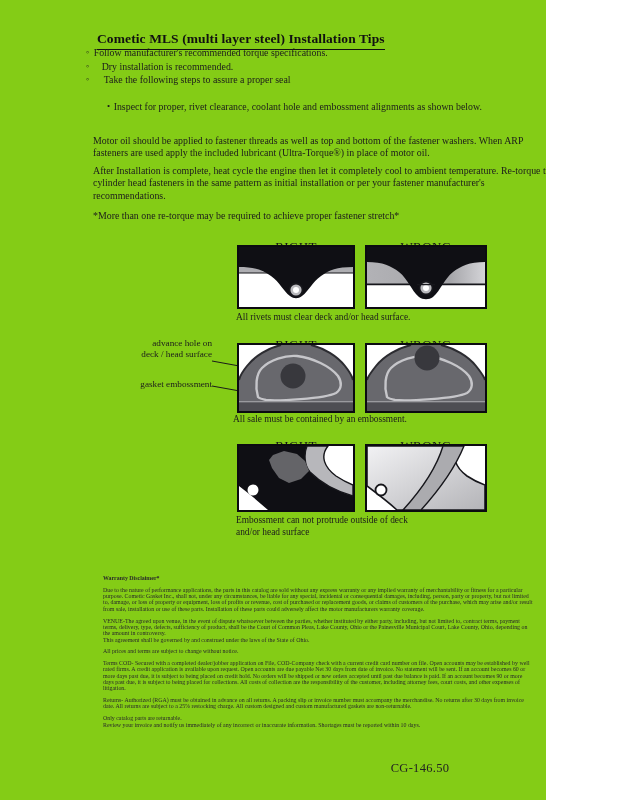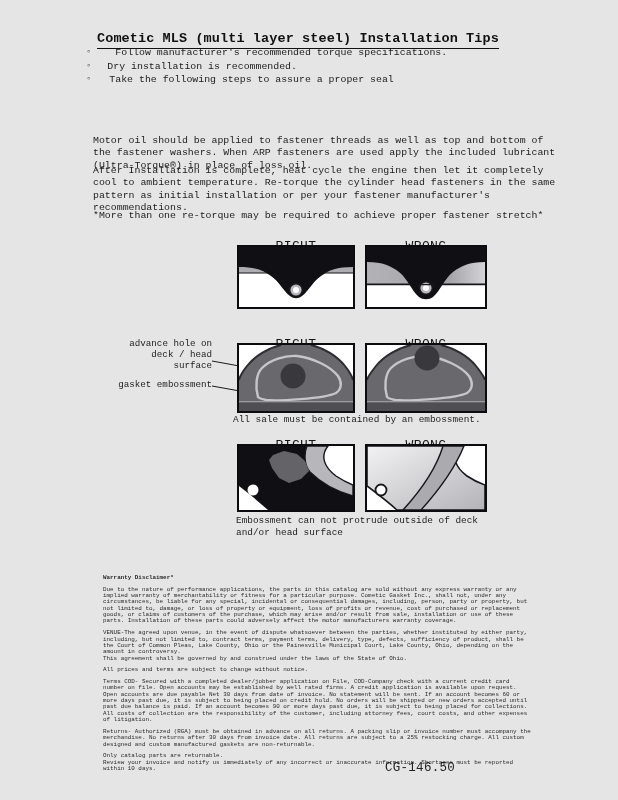--- a/index.html
+++ b/index.html
@@ -1,17 +1,17 @@
 <!DOCTYPE html>
 <html style="--dia-black: #0f0f14; --gasket-gray: #68686d; --hole-dark: #38383d; --emboss-line: #c6c6ca; --sliver-gray: #aeaeb2; --rivet-gray: #b9b9bd; --stripe-gray: #b7b7bb; --band-dark: #4e4e53; --outline-dark: #16161b;"><head>
 <meta charset="utf-8">
 <style>
   html,body{margin:0;padding:0;background:#ffffff;}
-  .page{position:relative;width:618px;height:800px;background:#e5e5e5;overflow:hidden;
-        font-family:Liberation Mono, monospace;color:#1c1c1c;}
+  .page{position:relative;width:546px;height:800px;background:#84cc16;overflow:hidden;
+        font-family:Liberation Serif, serif;color:#1c1c1c;}
   .abs{position:absolute;}
   .title{font-size:13.5px;font-weight:bold;color:#111;border-bottom:1.6px solid #111;
          padding-bottom:2px;display:inline-block;letter-spacing:.1px;}
   .bullet-line{font-size:9.9px;white-space:nowrap;color:#1c1c1c;}
   .marker{display:inline-block;font-size:9px;vertical-align:top;line-height:11px;}
   .body-p{font-size:9.9px;line-height:12.4px;width:464px;color:#1c1c1c;}
   .diesel-h{font-size:12px;font-weight:bold;color:#111;}
   .dia-label{font-size:13px;letter-spacing:.4px;color:#141414;text-align:center;margin-top:8px;}
   .dia-box{border:2px solid #0b0b10;line-height:0;background:#fff;}
   .caption{font-size:9.4px;color:#1c1c1c;white-space:pre-line;line-height:11.8px;}
@@ -33,32 +33,36 @@
 <body>
 
 <div class="page">
 
   <div class="abs" style="left:97px;top:29px;">
     <span class="title">Cometic MLS (multi layer steel) Installation Tips</span>
   </div>
 
   <div class="abs bullet-line" style="left:86px;top:47px;">
     <span class="marker">◦</span>
-    <span style="margin-left:18px;">Follow manufacturer's recommended torque specifications.</span>
+    <span style="margin-left:2px;">Follow manufacturer's recommended torque specifications.</span>
   </div>
   <div class="abs bullet-line" style="left:86px;top:60.5px;">
     <span class="marker">◦</span>
     <span style="margin-left:10px;">Dry installation is recommended.</span>
   </div>
   <div class="abs bullet-line" style="left:86px;top:74px;">
     <span class="marker">◦</span>
     <span style="margin-left:12px;">Take the following steps to assure a proper seal</span>
   </div>
+  <div class="abs bullet-line" style="left:107px;top:101px;">
+    <span class="marker">•</span>
+    <span style="margin-left:1px;">Inspect for proper, rivet clearance, coolant hole and embossment alignments as shown below.</span>
+  </div>
 
-  <div class="abs body-p" style="left:93px;top:135px;">Motor oil should be applied to fastener threads as well as top and bottom of the fastener washers. When ARP fasteners are used apply the included lubricant (Ultra-Torque®) in place of loss oil.</div>
+  <div class="abs body-p" style="left:93px;top:135px;">Motor oil should be applied to fastener threads as well as top and bottom of the fastener washers. When ARP fasteners are used apply the included lubricant (Ultra-Torque®) in place of motor oil.</div>
   <div class="abs body-p" style="left:93px;top:165px;">After Installation is complete, heat cycle the engine then let it completely cool to ambient temperature. Re-torque the cylinder head fasteners in the same pattern as initial installation or per your fastener manufacturer's recommendations.</div>
   <div class="abs body-p" style="left:93px;top:210px;">*More than one re-torque may be required to achieve proper fastener stretch*</div>
 
   <div class="abs dia-label" style="left:237px;top:231px;width:118px;">RIGHT</div>
   <div class="abs dia-label" style="left:365px;top:231px;width:122px;">WRONG</div>
 
   <div class="abs dia-box" style="left:237px;top:245px;">
     <svg width="114" height="60" viewBox="0 0 114 60">
       <rect width="114" height="60" class="f-white"></rect>
       <rect y="20" width="114" height="6" class="f-sliver"></rect>
@@ -81,20 +85,21 @@
       <rect y="5" width="118" height="32" fill="url(#g-sliver)"></rect>
       <line x1="0" y1="37" x2="118" y2="37" class="s-dark" stroke-width="1.2"></line>
       <rect y="38" width="118" height="22" class="f-white"></rect>
       <line x1="0" y1="37.6" x2="118" y2="37.6" class="s-dark" stroke-width="1.2"></line>
       <path class="f-black" d="M0,0 H118 V15 C102,15 94,19 86,25 C77,32 74,43 66,50 C62,53 56,53 52,50 C44,43 41,32 32,25 C24,19 16,15 0,15 Z"></path>
       <circle cx="59" cy="41" r="6.5" fill="var(--rivet-gray)" stroke="var(--outline-dark)" stroke-width="1.8"></circle>
       <circle cx="59" cy="41" r="3" class="f-white"></circle>
       <line x1="50" y1="37.6" x2="68" y2="37.6" class="s-dark" stroke-width="1.2"></line>
     </svg>
   </div>
+  <div class="abs caption" style="left:236px;top:312px;">All rivets must clear deck and/or head surface.</div>
 
   <div class="abs dia-label" style="left:237px;top:329px;width:118px;">RIGHT</div>
   <div class="abs dia-label" style="left:365px;top:329px;width:122px;">WRONG</div>
 
   <div class="abs anno" style="left:116px;top:338px;width:96px;">advance hole on
 deck / head surface</div>
   <div class="abs anno" style="left:104px;top:379px;width:108px;">gasket embossment</div>
   <svg class="abs" style="left:120px;top:350px;pointer-events:none;" width="180" height="50">
     <line x1="92" y1="11" x2="174" y2="26" stroke="#1a1a1a" stroke-width="1"></line>
     <line x1="92" y1="36" x2="142" y2="45" stroke="#1a1a1a" stroke-width="1"></line>

